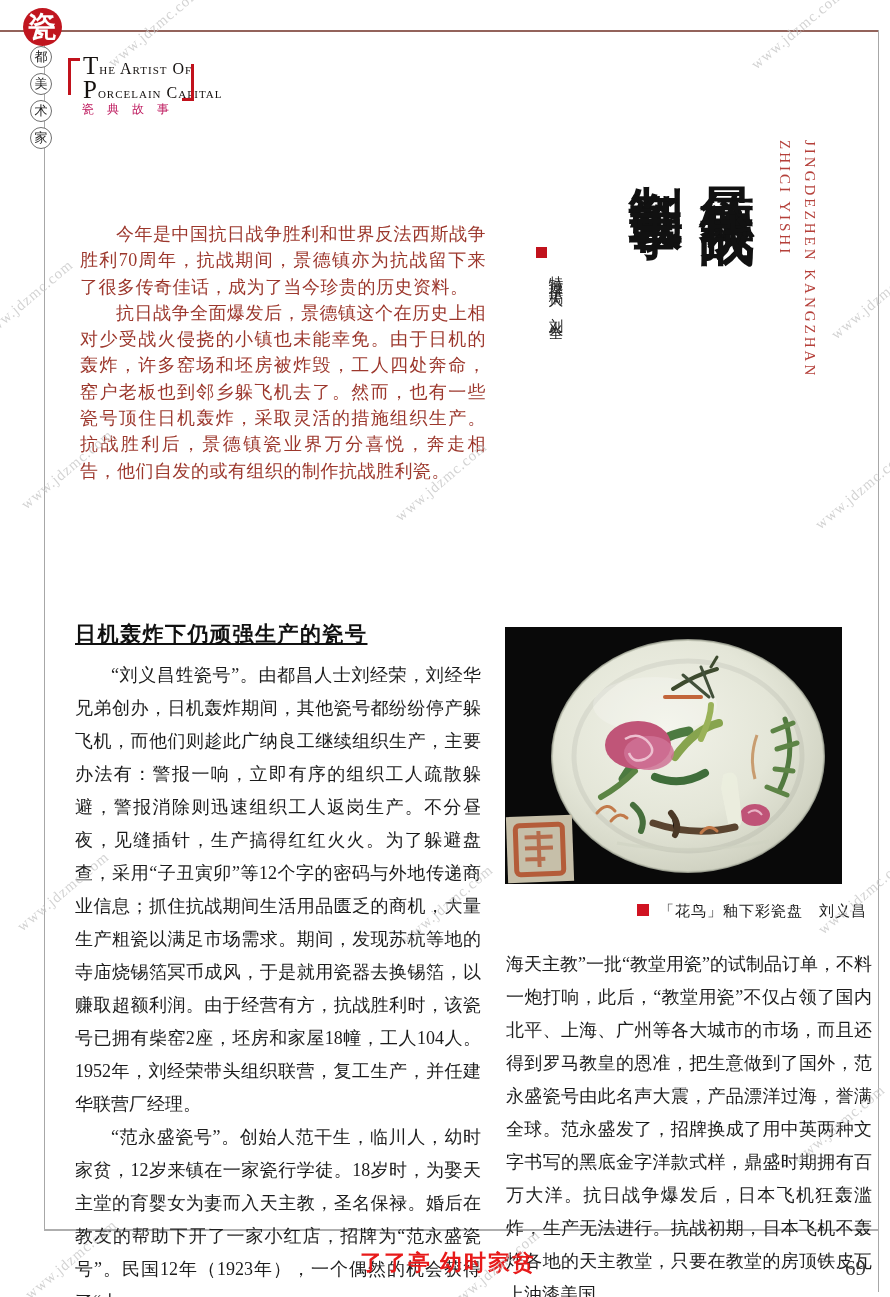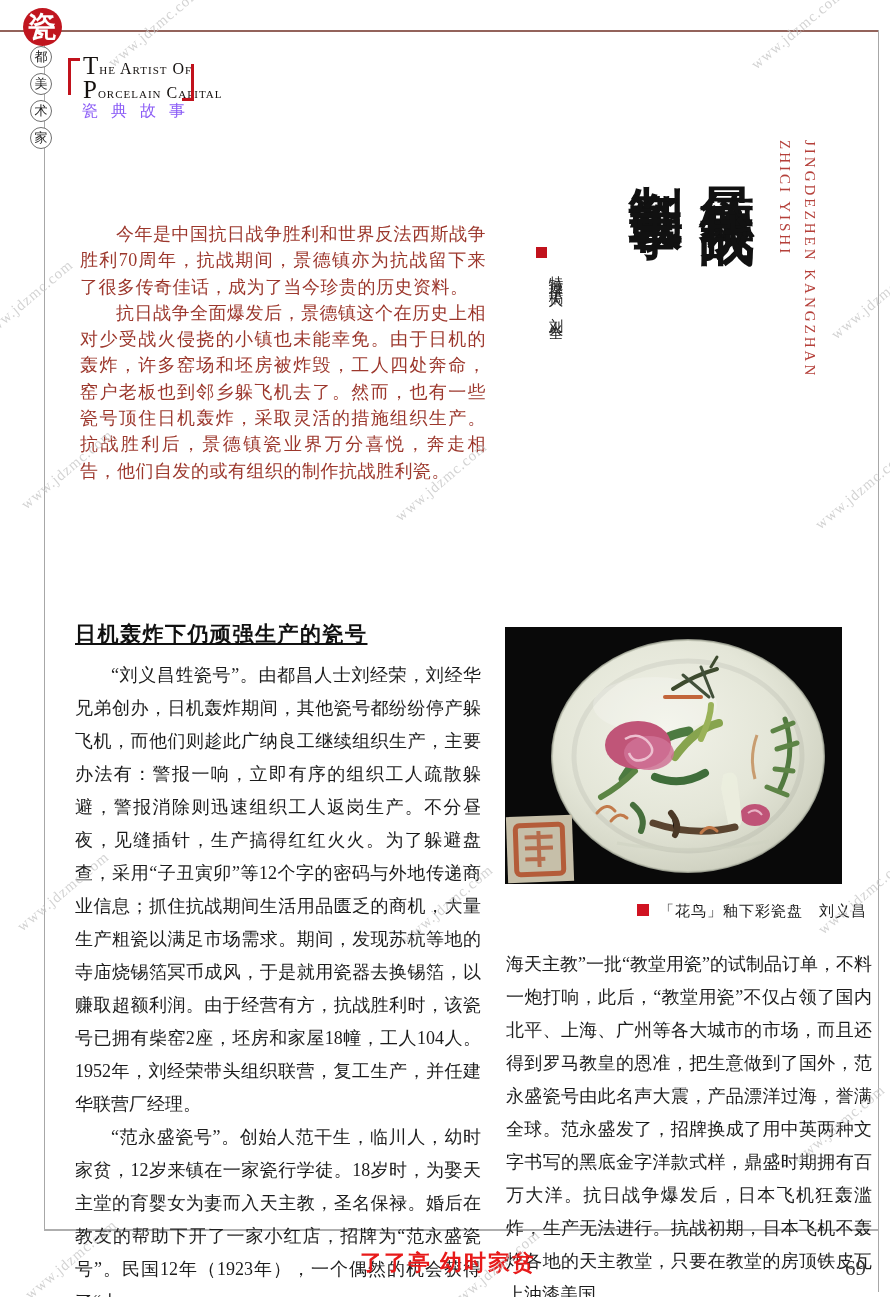--- a/index.html
+++ b/index.html
@@ -36,21 +36,21 @@
     margin:0 auto 5px auto; color:#222;
   }
   .bracket{position:absolute; z-index:2;}
   .bracket-tl{left:68px; top:58px; width:9px; height:34px;
     border-left:3px solid #c1121c; border-top:3px solid #c1121c;}
   .bracket-br{left:182px; top:64px; width:9px; height:34px;
     border-right:3px solid #c1121c; border-bottom:3px solid #c1121c;}
   .mast-en{position:absolute; left:83px; top:54px; width:160px; color:#14100e;}
   .mast-line{font-variant:small-caps; font-size:16px; height:24px; line-height:24px; letter-spacing:1px;}
   .mast-line::first-letter{font-size:25px;}
-  .mast-cn{position:absolute; left:82px; top:101px; font-size:16px; letter-spacing:13px; color:#8b5cf6;}
+  .mast-cn{position:absolute; left:82px; top:101px; font-size:12px; letter-spacing:13px; color:#be185d;}
 
   
   .intro{
     position:absolute; left:80px; top:221px; width:406px;
     color:#9c372c; font-size:18px; line-height:26.3px; text-align:justify;
     letter-spacing:.5px;
   }
   .intro p{margin:0; text-indent:2em;}
 
   

